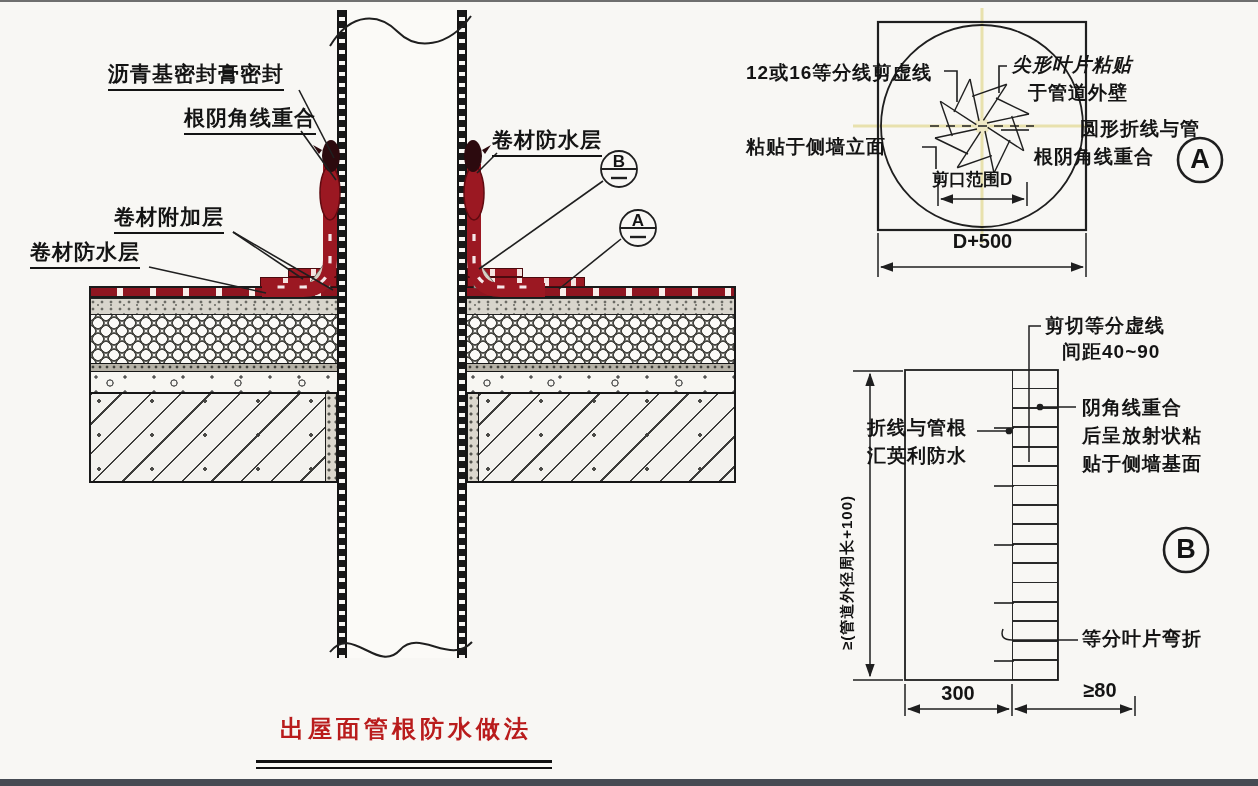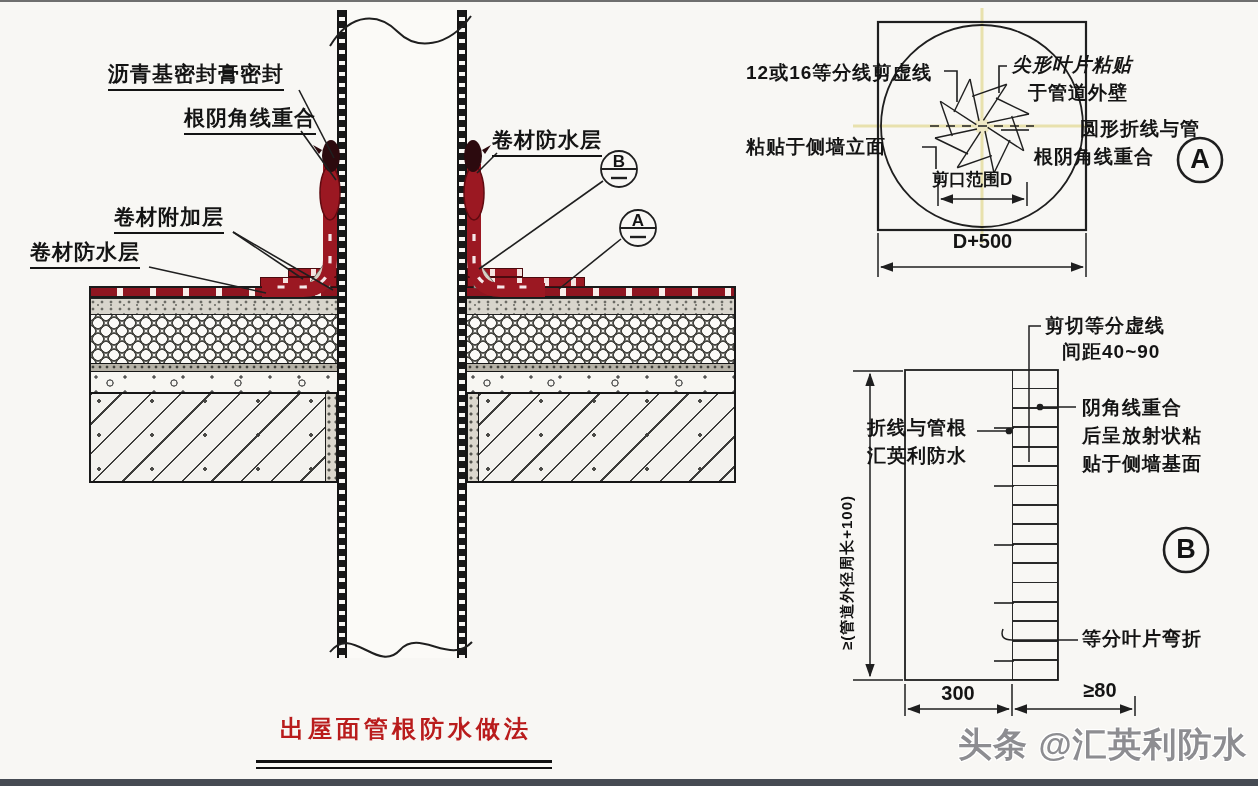--- a/index.html
+++ b/index.html
@@ -274,17 +274,16 @@
   <div class="lbl fs19" style="left:1082px;top:626px;">等分叶片弯折</div>
   <div class="vdim" style="left:838px;top:650px;">≥(管道外径周长+100)</div>
   <div class="lbl fs20 ctr" style="left:918px;top:682px;width:80px;">300</div>
   <div class="lbl fs20 ctr" style="left:1060px;top:679px;width:80px;">≥80</div>
   <div class="badge" style="left:1170px;top:534px;width:32px;">B</div>
 
   <div id="title" style="left:251px;top:713px;width:310px;">出屋面管根防水做法</div>
   <div class="title-rule" style="left:256px;top:760px;width:296px;height:3px;"></div>
   <div class="title-rule" style="left:256px;top:767px;width:296px;height:2px;"></div>
 
-  <div id="watermark" style="left:958px;top:722px;">头条 @汇英利防水</div>
 
   <div class="band" style="top:0;height:2px;background:#6f6f6f;"></div>
   <div class="band" style="top:779px;height:7px;background:#464b53;"></div>
 </div>
 
 </body></html>

